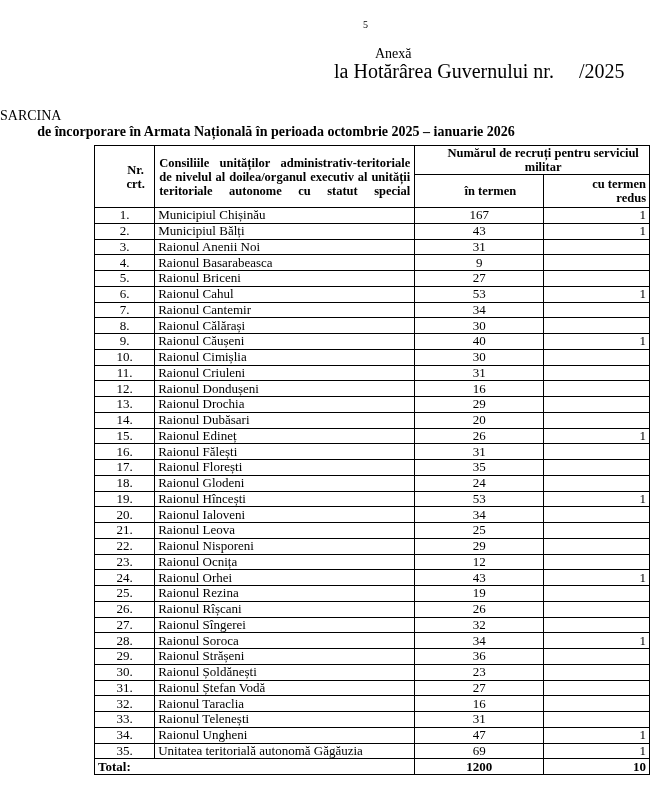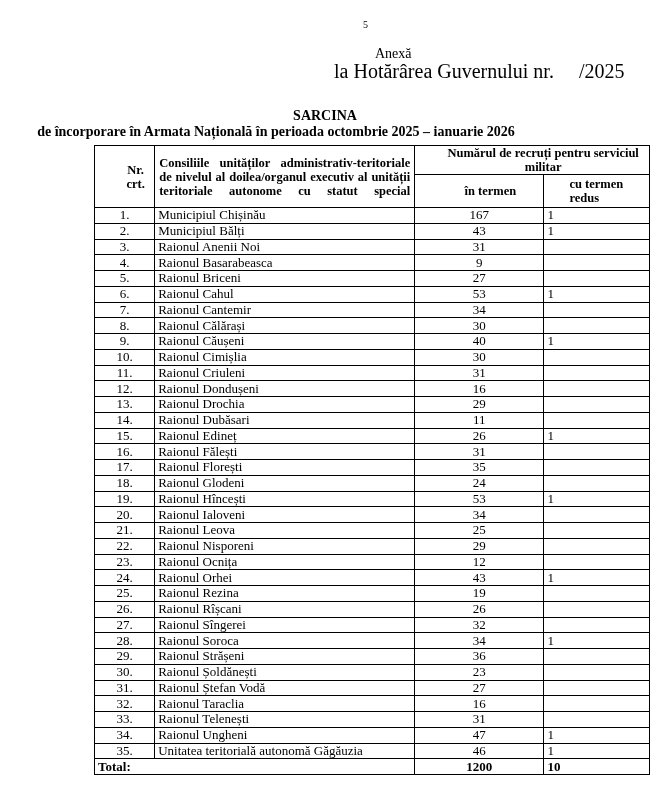--- a/index.html
+++ b/index.html
@@ -2,32 +2,32 @@
 <html><head>
 <meta charset="utf-8">
 <style>
   html, body { margin:0; padding:0; background:#ffffff; }
   body { width:650px; height:792px; position:relative; overflow:hidden;
          font-family:"Liberation Serif", serif; color:#000; }
   .page-num { position:absolute; left:363px; top:19px; font-size:10px; }
   .annex { position:absolute; left:375px; top:45px; font-size:14px; line-height:17px; }
   .annex-line2 { position:absolute; left:334px; top:63px; font-size:20px; line-height:17px; width:265px; }
   .annex-line2 .yr { position:absolute; left:245px; top:0; }
-  .title { position:absolute; left:0; width:650px; top:108px; text-align:center;
-           font-weight:bold; font-size:14px; line-height:16px; }
+  .title { position:absolute; left:0; width:650px; top:108px; 
+           font-weight:normal; font-size:14px; line-height:16px; }
   .subtitle { position:absolute; left:0; width:552px; top:124px; text-align:center;
               font-weight:bold; font-size:14px; line-height:16px; }
   table { position:absolute; left:94px; top:145px; border-collapse:collapse;
           font-size:13px; }
   td, th { border:1px solid #000; padding:0 3px; }
   th { font-weight:bold; font-size:12.5px; line-height:14px;padding-left:25px; }
   .c1 { width:32px; text-align:center; }
   .c2 { width:262px; text-align:left; }
   .c3 { width:104px; text-align:center; }
-  .c4 { width:79px; text-align:left; }
+  .c4 { width:79px; text-align:right; }
   th.c2 { text-align:justify; text-align-last:justify; padding:2px 4px; }
   tbody tr td { height:14.75px; line-height:14px; padding-top:0; padding-bottom:0; }
   tr.total td { font-weight:bold;margin-top:33px; }
   .hdr-top { height:27px; }
   .hdr-bot { height:33px; }
 </style>
 </head>
 <body>
 
 <div class="page-num">5</div>
@@ -126,21 +126,21 @@
       </tr>
       <tr>
         <td class="c1">13.</td>
         <td class="c2">Raionul Drochia</td>
         <td class="c3">29</td>
         <td class="c4"></td>
       </tr>
       <tr>
         <td class="c1">14.</td>
         <td class="c2">Raionul Dubăsari</td>
-        <td class="c3">11</td>
+        <td class="c3">20</td>
         <td class="c4"></td>
       </tr>
       <tr>
         <td class="c1">15.</td>
         <td class="c2">Raionul Edineț</td>
         <td class="c3">26</td>
         <td class="c4">1</td>
       </tr>
       <tr>
         <td class="c1">16.</td>
@@ -252,21 +252,21 @@
       </tr>
       <tr>
         <td class="c1">34.</td>
         <td class="c2">Raionul Ungheni</td>
         <td class="c3">47</td>
         <td class="c4">1</td>
       </tr>
       <tr>
         <td class="c1">35.</td>
         <td class="c2">Unitatea teritorială autonomă Găgăuzia</td>
-        <td class="c3">46</td>
+        <td class="c3">69</td>
         <td class="c4">1</td>
       </tr>
       <tr class="total">
         <td colspan="2">Total:</td>
         <td class="c3">1200</td>
         <td class="c4">10</td>
       </tr>
     </tbody>
 </table>
 

